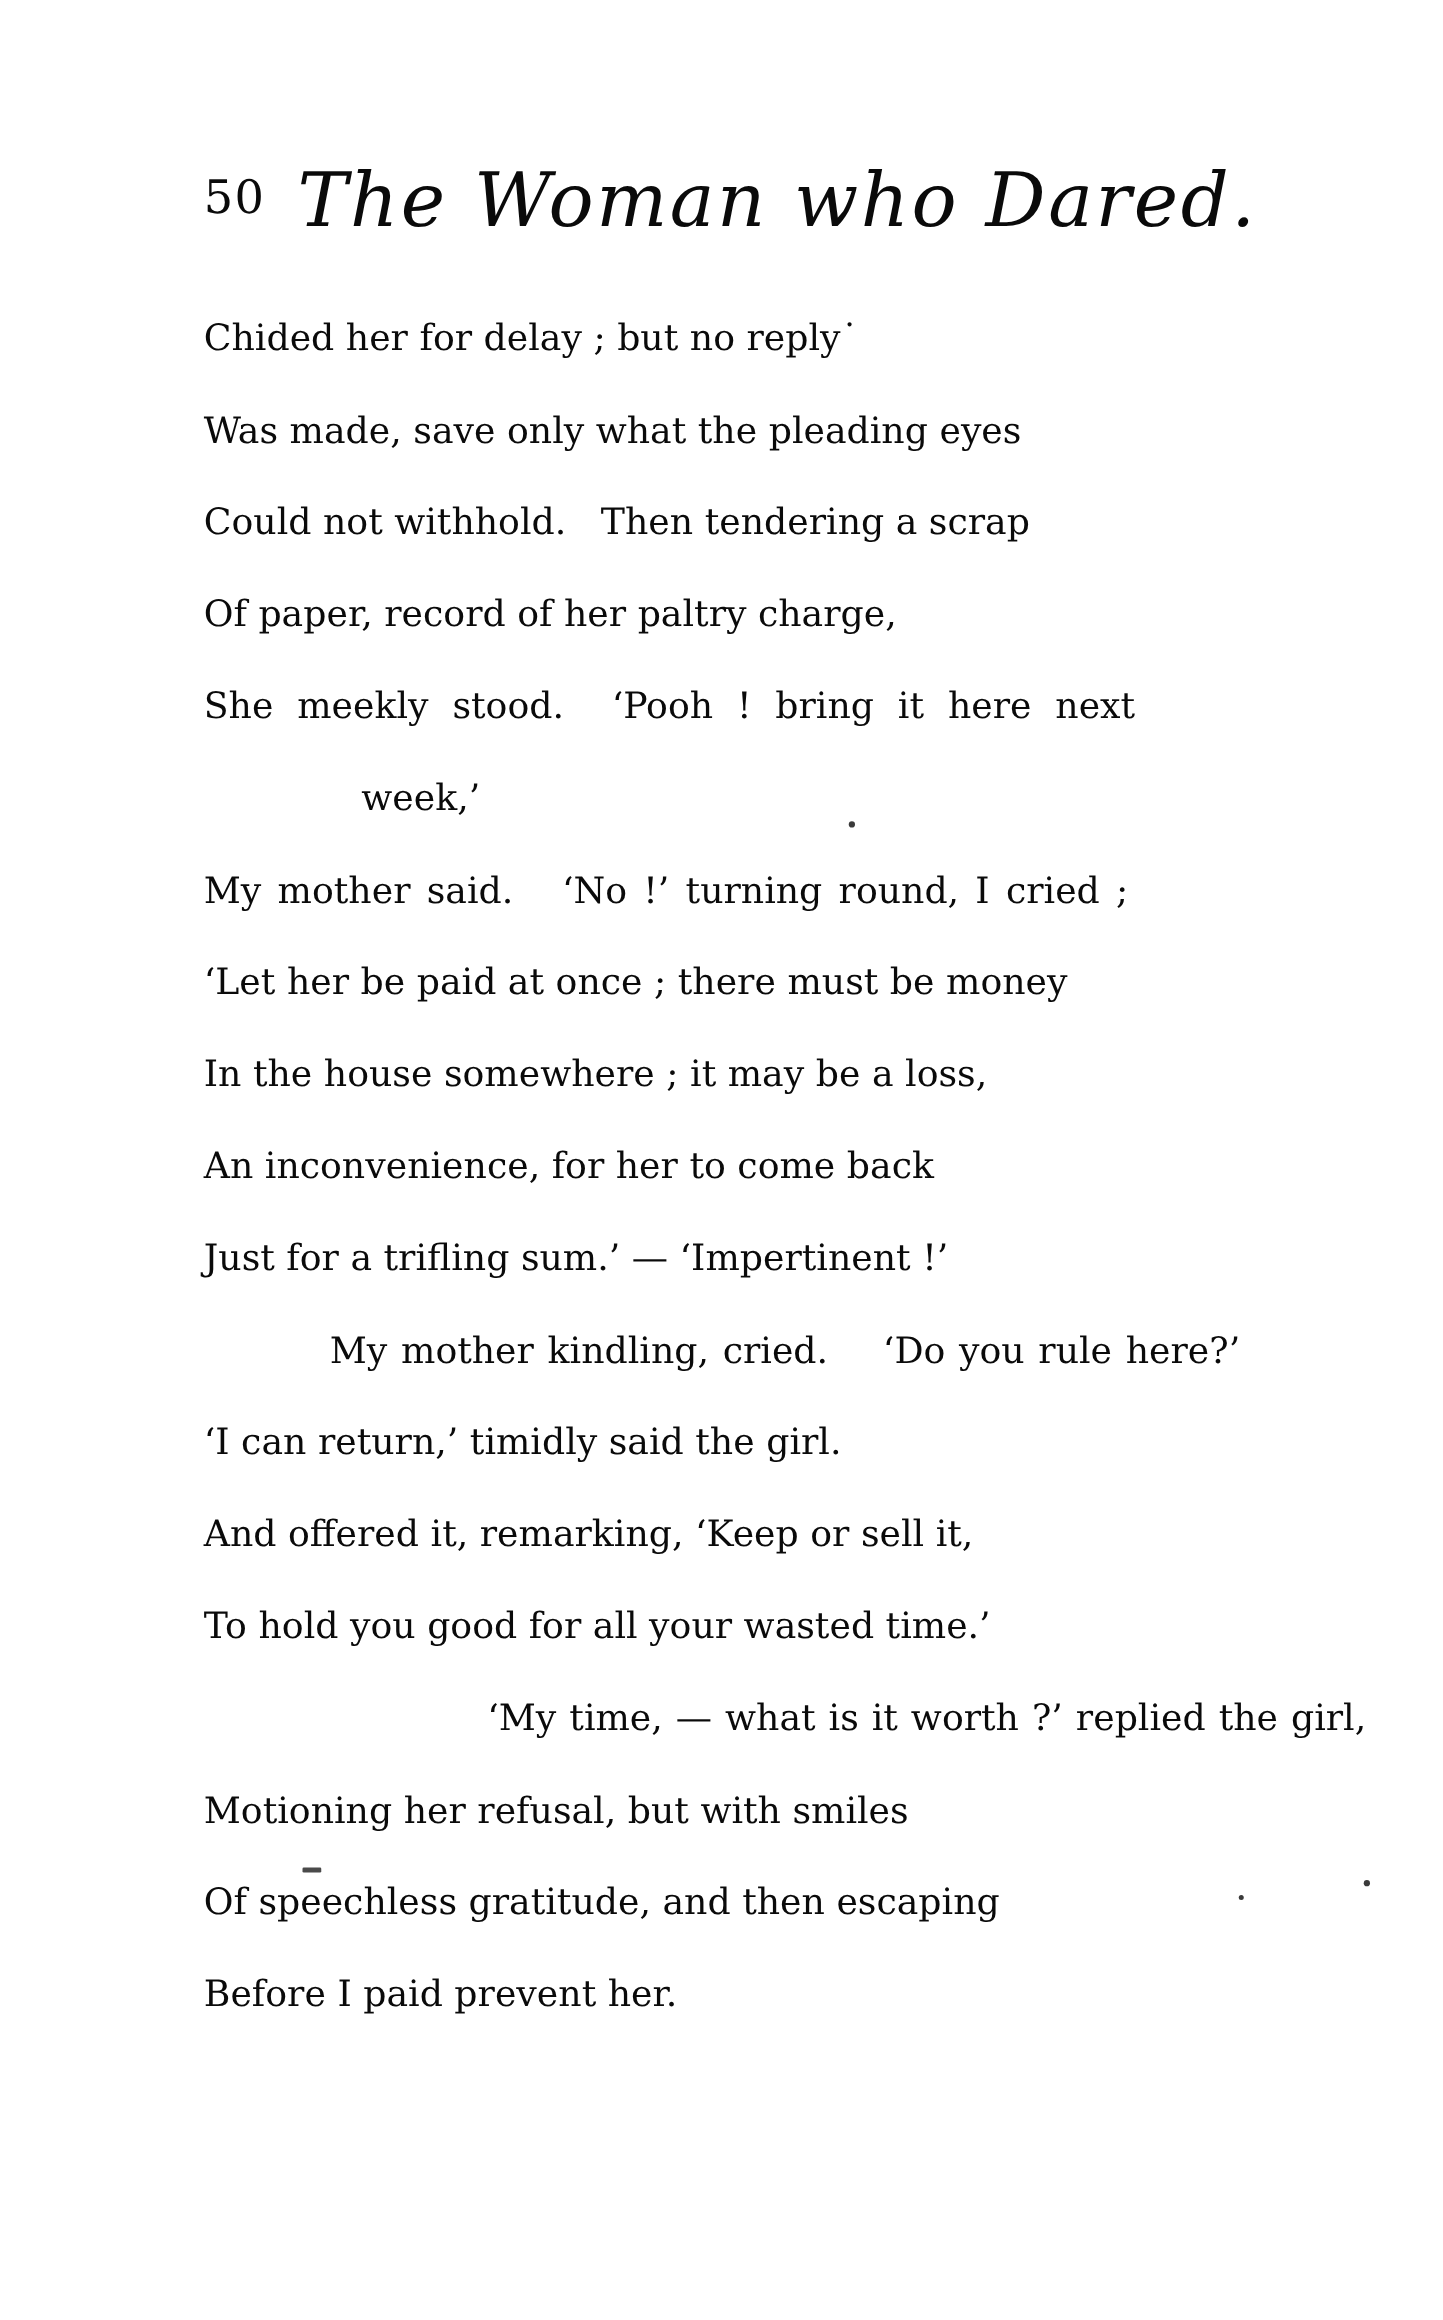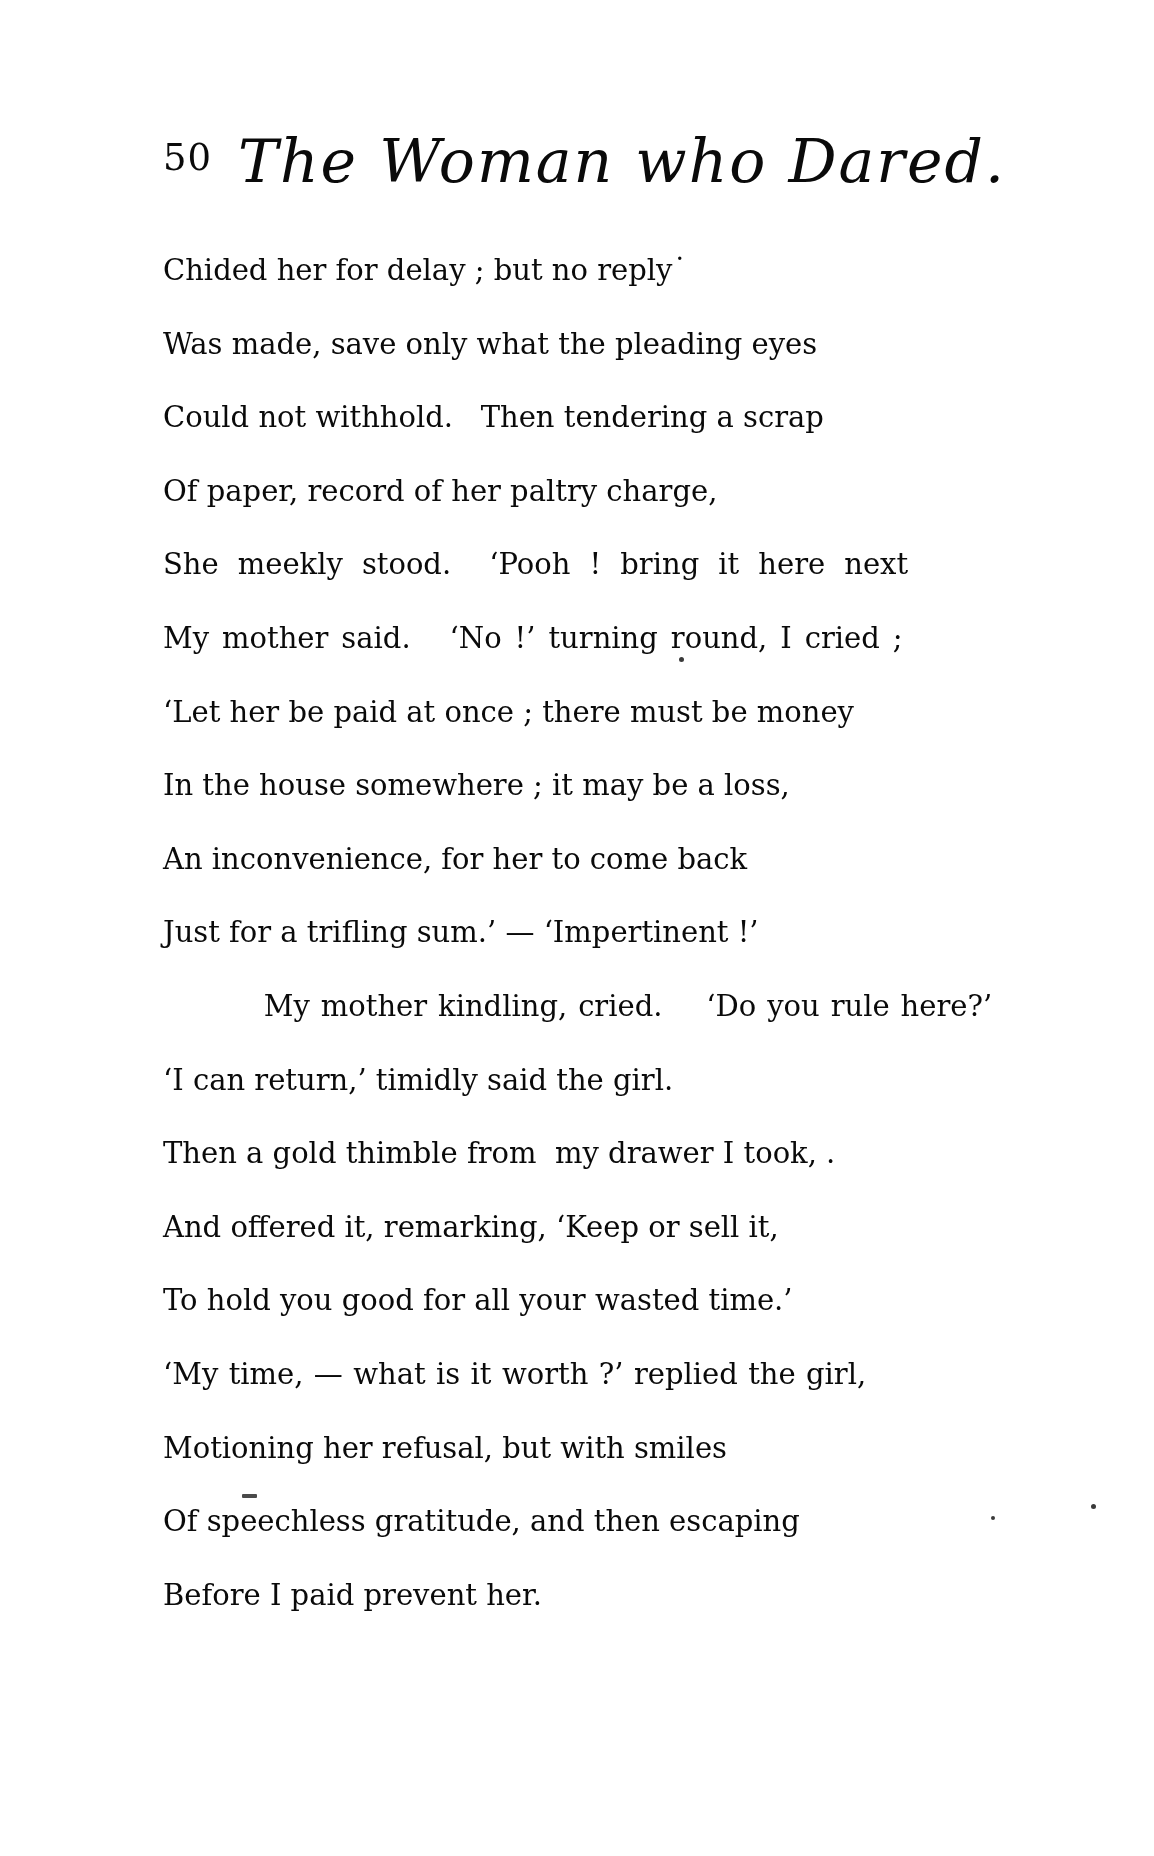--- a/index.html
+++ b/index.html
@@ -41,21 +41,21 @@
   }
   .line {
     line-height: 73.6px;
     font-size: 29px;
     white-space: pre;
   }
   .line.indent { padding-left: 126px; }
   .line.sp-wide { word-spacing: 0.34em; }
   .line.sp-med  { word-spacing: 0.13em; }
   .line.sp-sm   { word-spacing: 0.06em; text-align: center; }
-  .line.sp-xs   { word-spacing: 0.04em; }
+  .line.sp-xs   { word-spacing: 0.04em; text-align: right; }
   .speck {
     position: absolute;
     background: #3a3a3a;
     border-radius: 50%;
   }
   .speck-dash {
     position: absolute;
     background: #4a4a4a;
     border-radius: 1px;
   }
@@ -69,28 +69,28 @@
     <span class="page-number">50</span>
     <span class="running-title">The Woman who Dared.</span>
   </div>
 
   <div class="poem">
     <div class="line">Chided her for delay ; but no reply˙</div>
     <div class="line">Was made, save only what the pleading eyes</div>
     <div class="line">Could not withhold.   Then tendering a scrap</div>
     <div class="line">Of paper, record of her paltry charge,</div>
     <div class="line sp-wide">She meekly stood.  ‘Pooh ! bring it here next</div>
+    <div class="line indent">week,’</div>
     <div class="line sp-med">My mother said.   ‘No !’ turning round, I cried ;</div>
     <div class="line">‘Let her be paid at once ; there must be money</div>
     <div class="line">In the house somewhere ; it may be a loss,</div>
     <div class="line">An inconvenience, for her to come back</div>
     <div class="line">Just for a trifling sum.’ — ‘Impertinent !’</div>
     <div class="line sp-sm">My mother kindling, cried.    ‘Do you rule here?’</div>
     <div class="line">‘I can return,’ timidly said the girl.</div>
-    <div class="line">Then a gold thimble from  my drawer I took, .</div>
     <div class="line">And offered it, remarking, ‘Keep or sell it,</div>
     <div class="line">To hold you good for all your wasted time.’</div>
     <div class="line sp-xs">‘My time, — what is it worth ?’ replied the girl,</div>
     <div class="line">Motioning her refusal, but with smiles</div>
     <div class="line">Of speechless gratitude, and then escaping</div>
     <div class="line">Before I paid prevent her.</div>
   </div>
 
   <div class="speck" style="left:679px; top:657px; width:5px; height:5px;"></div>
   <div class="speck" style="left:1091px; top:1504px; width:5px; height:5px;"></div>

